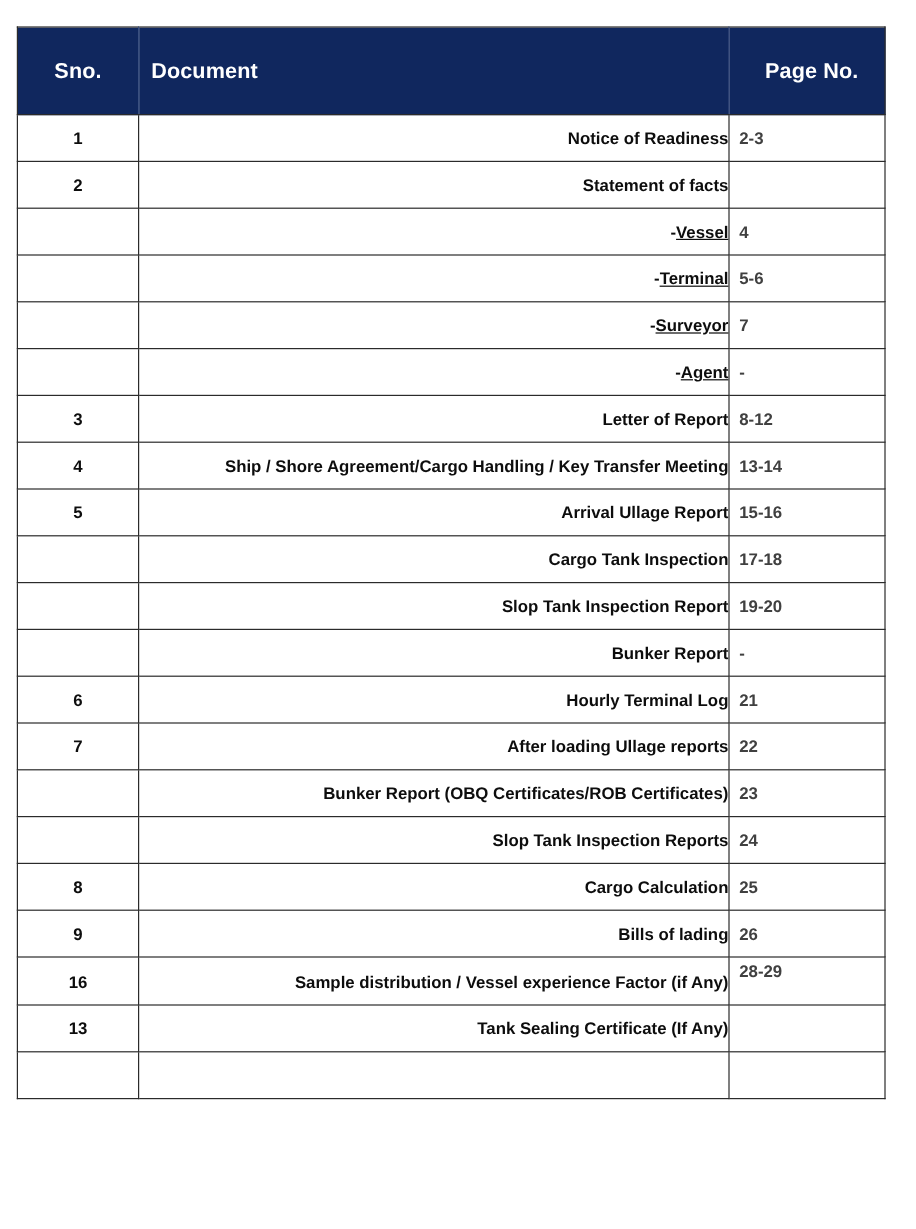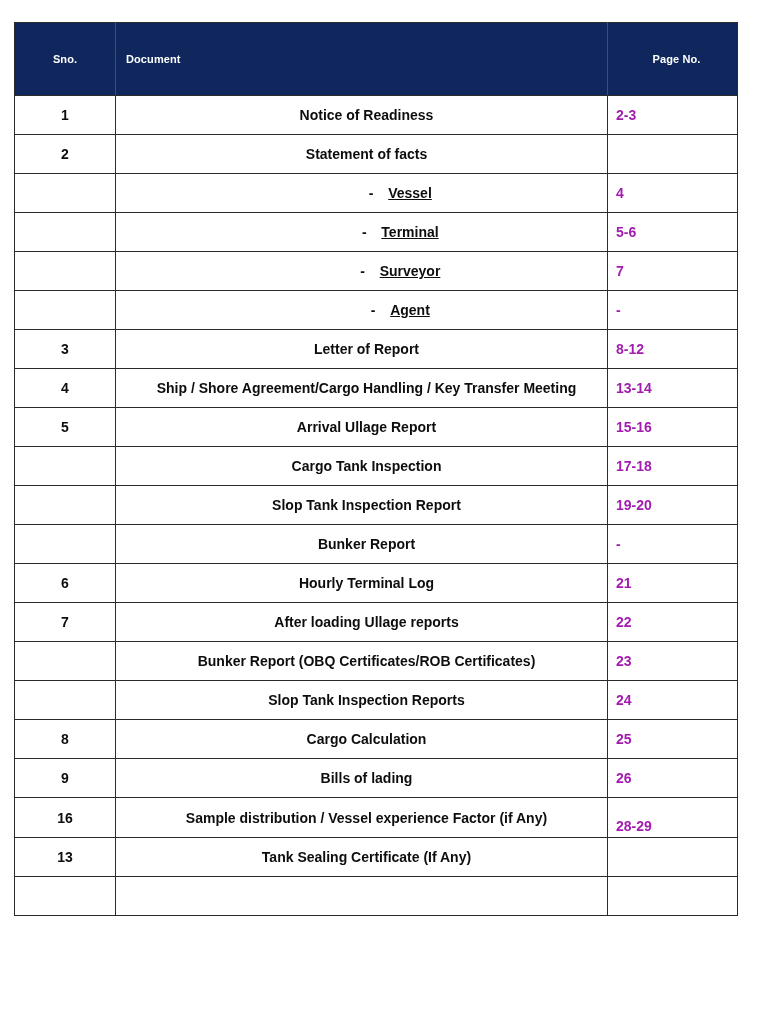--- a/index.html
+++ b/index.html
@@ -36,21 +36,21 @@
   
   col.c-sno   { width: 101px; }
   col.c-doc   { width: 492px; }
   col.c-page  { width: 130px; }
 
   
   thead th {
     background: #10275e;
     color: #ffffff;
     height: 72px;
-    font-size: 11px;
+    font-size: 18px;
     font-weight: bold;
     letter-spacing: 0.1px;
     border-color: #10275e;
   }
   thead th.h-sno {
     text-align: center;
     border-right: 1.6px solid #3a4f7f;
   }
   thead th.h-doc {
     text-align: left;
@@ -64,48 +64,48 @@
 
   
   tbody tr { height: 39px; }
   td.sno {
     text-align: center;
     font-size: 14px;
     font-weight: bold;
     color: #0d0d0d;
   }
   td.doc {
-    text-align: center;
+    text-align: right;
     padding-left: 10px;
     font-size: 14px;
     font-weight: bold;
     color: #0d0d0d;
     white-space: nowrap;
   }
   td.page {
     text-align: left;
     padding-left: 8px;
     font-size: 14px;
     font-weight: bold;
-    color: #a21caf;
+    color: #404040;
   }
   
   .sub {
     display: inline-block;
     padding-left: 53px;
     text-decoration: underline;
   }
   .sub .dash {
     display: inline-block;
     width: 34px;
   }
   
   td.page.align-bottom {
     vertical-align: bottom;
-    padding-bottom: 3px;
+    padding-bottom: 20px;
   }
   
   tr.tall { height: 40px; }
 </style>
 </head>
 <body>
 
 <div id="page">
 
   <table class="doc-table">

